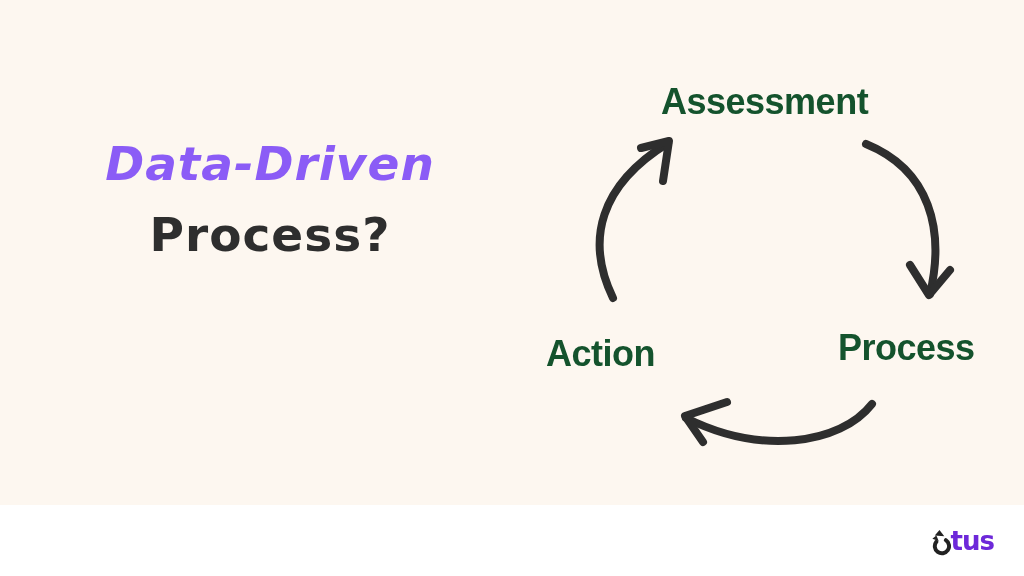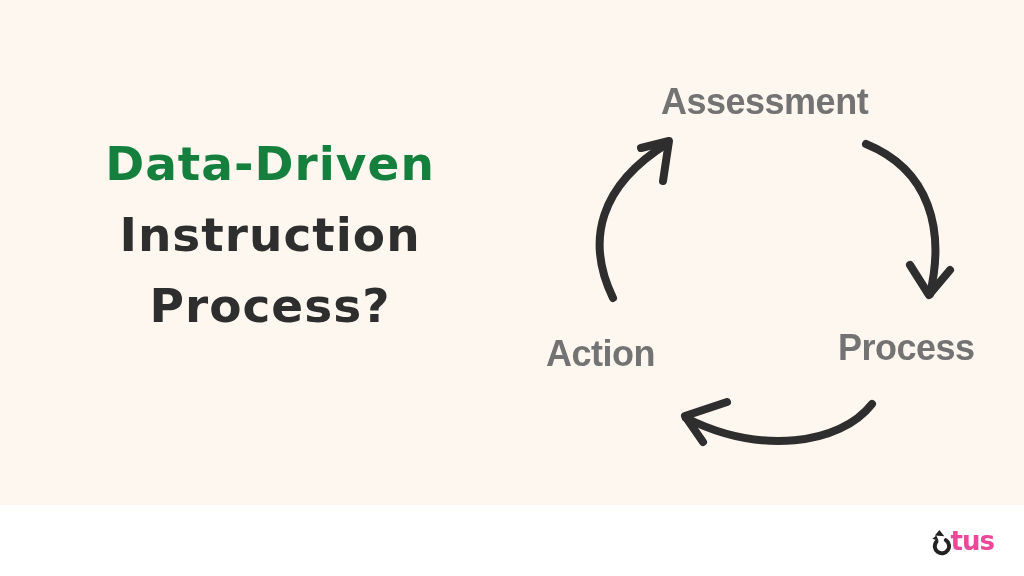--- a/index.html
+++ b/index.html
@@ -15,53 +15,52 @@
   .title {
     position: absolute; left: 40px; top: 128px; width: 460px;
     text-align: center;
     font-family: "DejaVu Sans", sans-serif;
     font-weight: bold;
     font-size: 47px;
     line-height: 71px;
     color: #2e2e2e;
     letter-spacing: 1px;
   }
-  .title .accent { color: #15803d; }
+  .title .accent { color: #8b5cf6; font-style: italic; }
   .title .line { display: block; white-space: nowrap; }
   .cycle { position: absolute; left: 0; top: 0; width: 1024px; height: 505px; }
   .label {
     position: absolute;
     font-family: "Liberation Sans", sans-serif;
     font-weight: bold;
     font-size: 36px;
-    color: #737373;
+    color: #14532d;
     white-space: nowrap;
     line-height: 1;
   }
   .lbl-assessment { left: 661px; top: 84px; letter-spacing: -0.5px; }
   .lbl-analysis  { left: 838px; top: 330px; letter-spacing: -0.5px; }
   .lbl-action    { left: 546px; top: 336px; letter-spacing: -0.5px; }
   .logo {
     position: absolute; left: 930px; top: 522px; height: 38px; width: 64px;
     display: flex; align-items: center;
   }
   .logo-text {
     font-family: "DejaVu Sans", sans-serif; font-weight: bold;
-    font-size: 26px; color: #ec4899; letter-spacing: -1px; margin-left: 0;
+    font-size: 26px; color: #6d28d9; letter-spacing: -1px; margin-left: 0;
     line-height: 1;
   }
 </style>
 </head>
 <body>
 
 <div class="hero"></div>
 
 <div class="title">
   <span class="line accent">Data-Driven</span>
-  <span class="line">Instruction</span>
   <span class="line">Process?</span>
 </div>
 
 <svg class="cycle" viewBox="0 0 1024 505" xmlns="http://www.w3.org/2000/svg">
   <g fill="none" stroke="#2e2e2e" stroke-width="8" stroke-linecap="round" stroke-linejoin="round">
 
     <g>
       <path d="M613 298 C 585 240, 600 185, 668 143"></path>
       <path d="M641 148 L 669 141 L 663 181"></path>
     </g>

